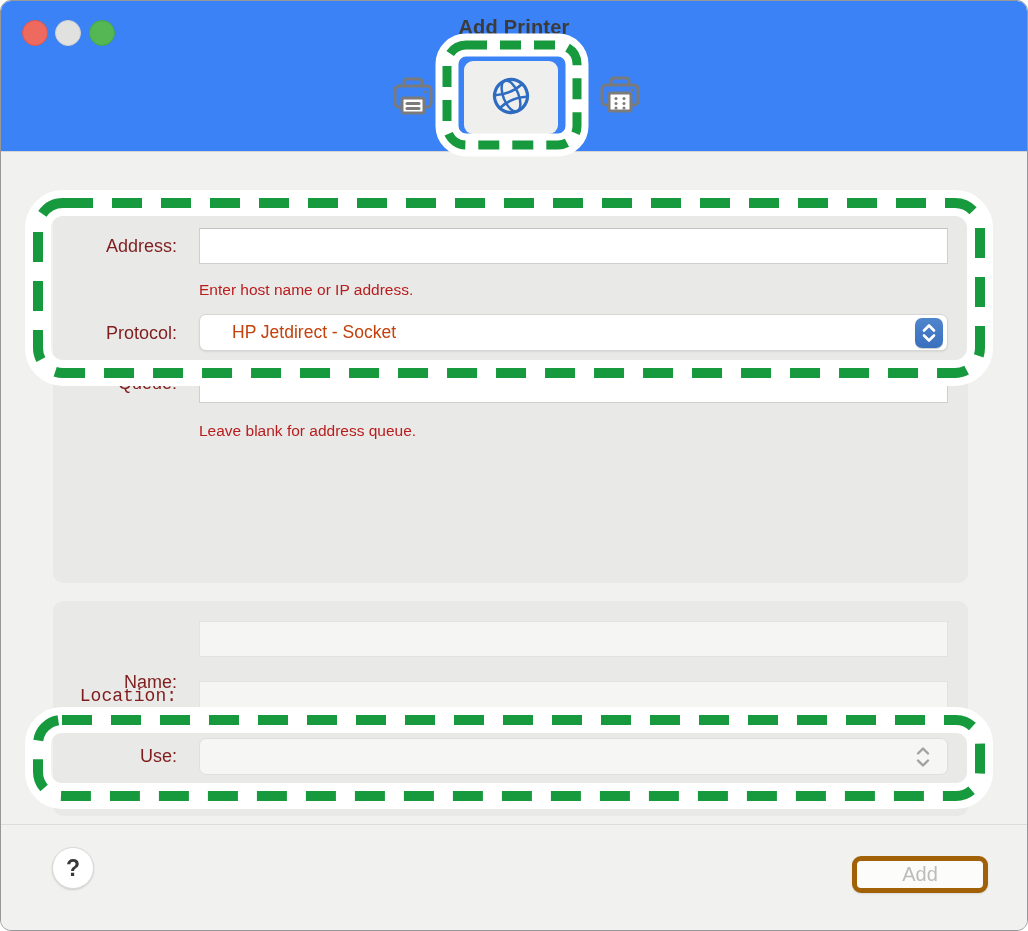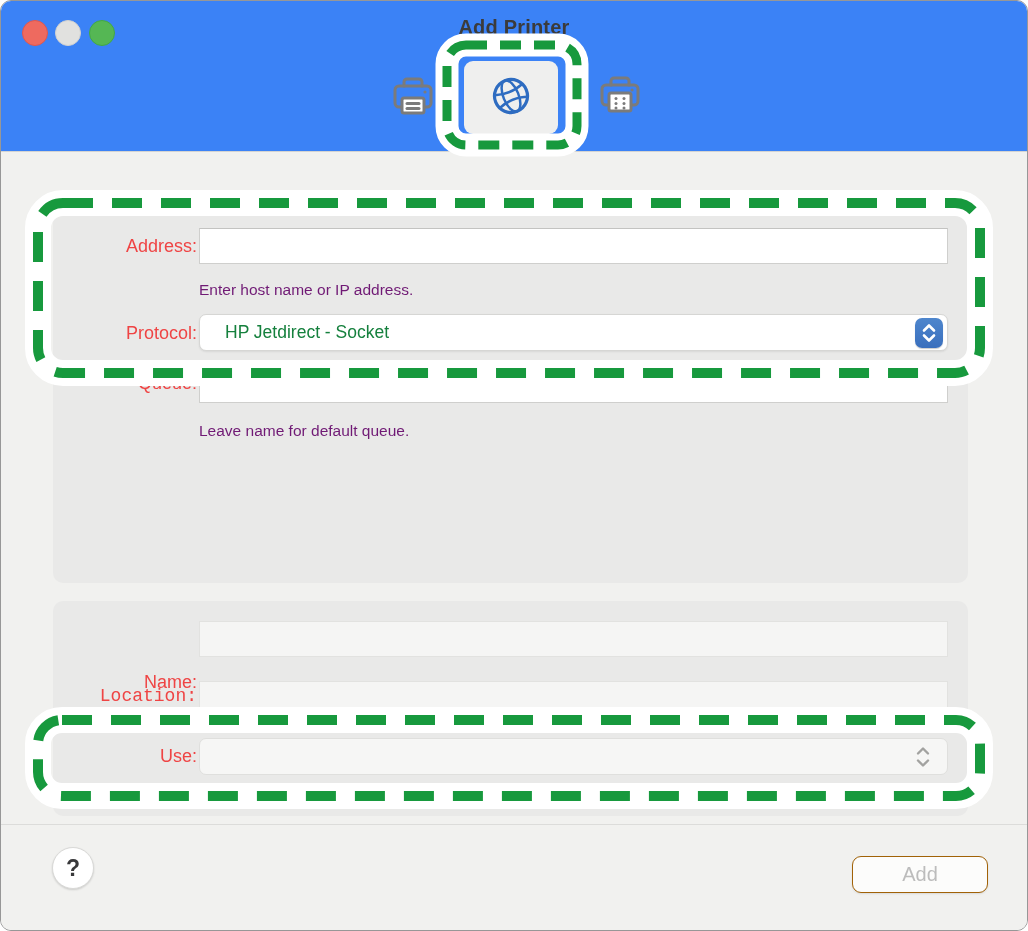--- a/index.html
+++ b/index.html
@@ -25,48 +25,48 @@
   .tab-ip{left:463px;background:#efefee;}
   .tab-windows{left:572px;}
 
   
   .content-bg{position:absolute;left:0;top:150px;width:100%;height:781px;
               background:#f1f1ef;border-top:1px solid #d4d4d2;box-sizing:border-box;}
   .panel{position:absolute;background:#e9e9e8;border-radius:10px;}
   .panel-1{left:52px;top:212px;width:915px;height:370px;}
   .panel-2{left:52px;top:600px;width:915px;height:215px;}
 
-  .flabel{position:absolute;left:48px;width:148px;text-align:right;font-size:18px;
-          color:#ef4444;}
-  .fhelp{position:absolute;left:198px;font-size:15.5px;color:#701a75;}
+  .flabel{position:absolute;left:28px;width:148px;text-align:right;font-size:18px;
+          color:#7f1d1d;}
+  .fhelp{position:absolute;left:198px;font-size:15.5px;color:#b91c1c;}
   .tfield{position:absolute;left:198px;width:749px;height:36px;box-sizing:border-box;
           background:#ffffff;border:1px solid #cfcfcd;border-top-color:#c3c3c1;
           font-family:"Liberation Sans",sans-serif;font-size:17px;color:#1d1d1f;
           padding:0 10px;outline:none;}
   .tfield:disabled{background:#f5f5f4;border:1px solid #e2e2e0;}
   .dropdown{position:absolute;left:198px;width:749px;height:37px;box-sizing:border-box;
             border-radius:7px;display:flex;align-items:center;}
   .dd-protocol{background:#ffffff;border:1px solid #d6d6d4;box-shadow:0 1px 2px rgba(0,0,0,.08);}
   .dd-use{background:#f6f6f5;border:1px solid #dfdfdd;}
-  .dd-text{flex:1;padding-left:25px;font-size:17.5px;color:#15803d;white-space:nowrap;
+  .dd-text{flex:1;padding-left:32px;font-size:17.5px;color:#c2410c;white-space:nowrap;
            overflow:hidden;}
   .dd-stepper{width:28px;height:30px;margin-right:4px;border-radius:7px;
               background:linear-gradient(#4e86cd,#3a6fbd);display:flex;align-items:center;
               justify-content:center;box-shadow:0 1px 1px rgba(0,0,0,.2);}
   .dd-chevrons-gray{width:28px;height:30px;margin-right:10px;display:flex;align-items:center;
               justify-content:center;}
 
   
   .footer-divider{position:absolute;left:0;top:823px;width:100%;height:1px;background:#dcdcda;}
   .help-btn{position:absolute;left:51px;top:846px;width:42px;height:42px;border-radius:50%;
             background:#ffffff;border:1px solid #d9d9d7;box-sizing:border-box;
             box-shadow:0 1px 2px rgba(0,0,0,.15);display:flex;align-items:center;
             justify-content:center;font-size:23px;font-weight:600;color:#38383a;cursor:default;}
   .add-btn{position:absolute;left:851px;top:855px;width:136px;height:37px;border-radius:9px;
-           background:#fcfcfb;border:1px solid #a16207;box-sizing:border-box;
+           background:#fcfcfb;border:5px solid #a16207;box-sizing:border-box;
            box-shadow:0 1px 2px rgba(0,0,0,.10);display:flex;align-items:center;
            justify-content:center;font-size:20px;color:#bcbcbc;}
 
   
   .annotations{position:absolute;inset:0;z-index:50;pointer-events:none;}
 </style>
 </head>
 <body>
 
 <div class="window">
@@ -136,21 +136,21 @@
     <div class="dd-stepper">
       <svg width="20" height="24" viewBox="0 0 20 24" fill="none" stroke="#ffffff" stroke-width="2.6" stroke-linecap="round" stroke-linejoin="round">
         <path d="M5 9.5 L10 4.5 L15 9.5"></path>
         <path d="M5 14.5 L10 19.5 L15 14.5"></path>
       </svg>
     </div>
   </div>
 
   <div class="flabel abs" style="top:372px;">Queue:</div>
   <input class="tfield" style="top: 366px;" type="text" value="">
-  <div class="fhelp abs" style="top:421px;">Leave name for default queue.</div>
+  <div class="fhelp abs" style="top:421px;">Leave blank for address queue.</div>
 
   <div class="flabel abs" style="top:633px;margin-top:38px;">Name:</div>
   <input class="tfield" style="top: 620px;" type="text" disabled="" value="">
 
   <div class="flabel abs" style="top:685px;font-family:Liberation Mono, monospace;">Location:</div>
   <input class="tfield" style="top: 680px;" type="text" disabled="" value="">
 
   <div class="flabel abs" style="top:745px;">Use:</div>
   <div class="dropdown dd-use" style="top:737px;">
     <div class="dd-text"></div>

